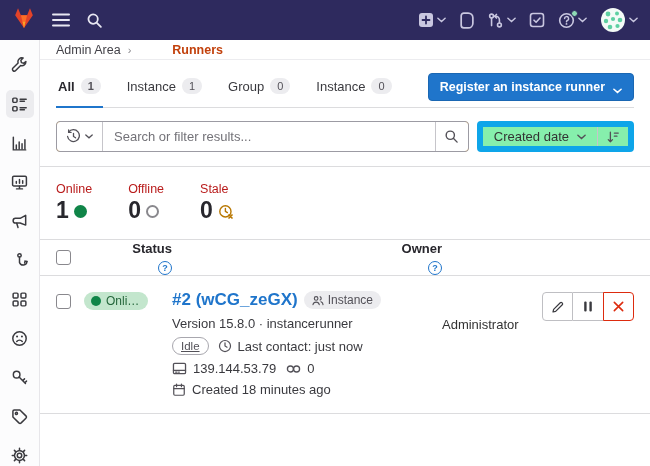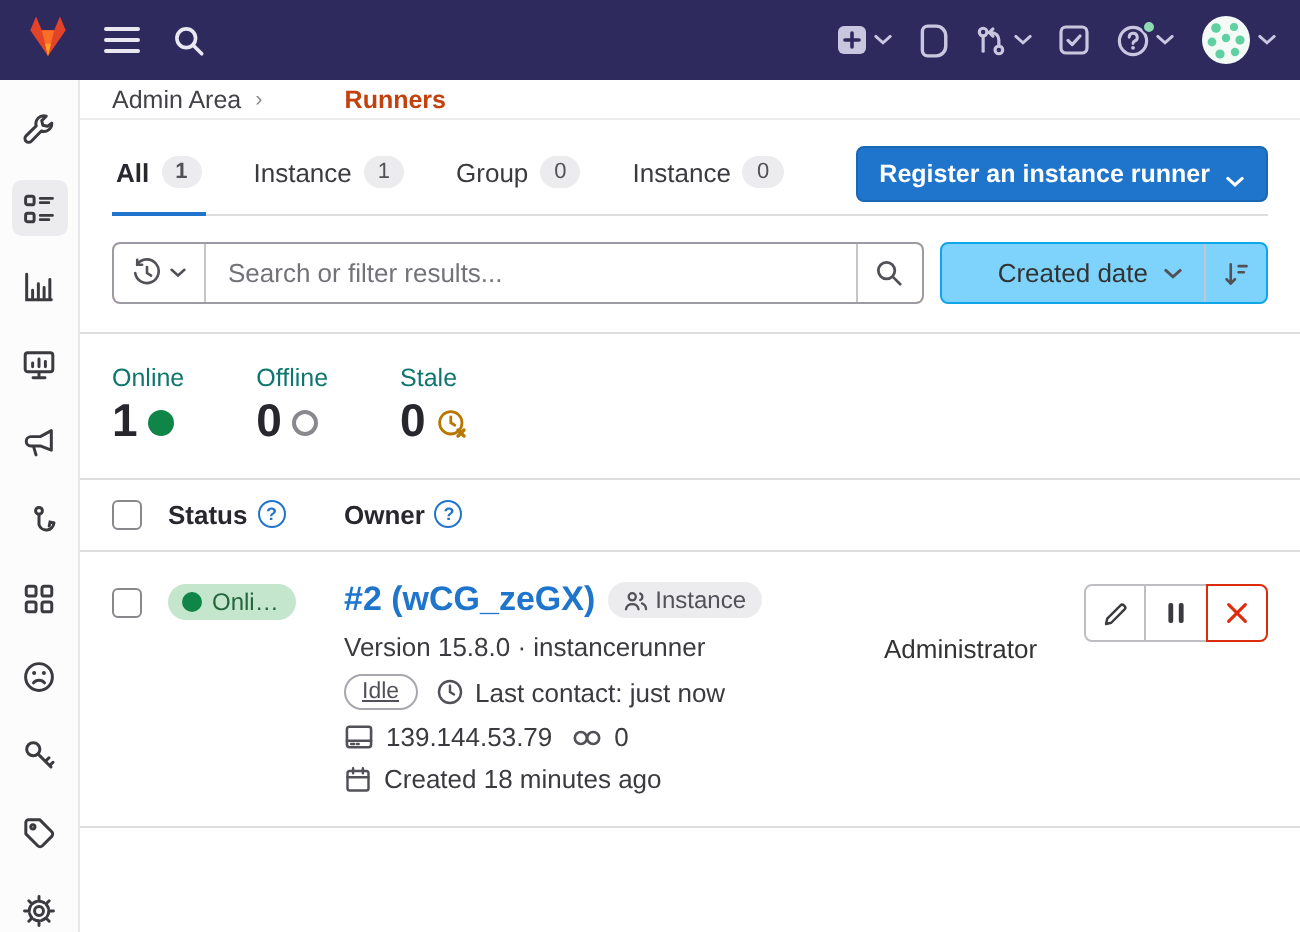--- a/index.html
+++ b/index.html
@@ -48,38 +48,38 @@
   .filter-row { margin:13px 16px 0; display:flex; gap:8px; height:31px; }
   .search-group { flex:1; display:flex; align-items:stretch; border:1px solid #9c9ba3;
     border-radius:4px; background:#a16207; overflow:hidden; }
   .history-btn { display:flex; align-items:center; gap:4px; padding:0 9px;
     border-right:1px solid #c6c5ca; background:#fff; cursor:pointer; }
   .search-input { flex:1; border:none; outline:none; padding:0 11px; font-size:13px;
     font-family:inherit; color:#333; }
   .search-input::placeholder { color:#737278; }
   .search-btn { width:33px; display:flex; align-items:center; justify-content:center;
     border-left:1px solid #c6c5ca; background:#fff; cursor:pointer; }
-  .sort-group { display:flex; border:1px solid #0ea5e9; border-radius:4px; overflow:hidden; background:#7dd3fc;padding-left:17px; }
+  .sort-group { display:flex; border:6px solid #0ea5e9; border-radius:4px; overflow:hidden; background:#86efac; }
   .sort-label-btn { display:flex; align-items:center; gap:8px; padding:0 11px; font-size:13px;
     color:#333; cursor:pointer; }
   .sort-dir-btn { width:31px; display:flex; align-items:center; justify-content:center;
     border-left:1px solid #c6c5ca; cursor:pointer; }
   
   .stats-section { margin-top:14px; border-top:1px solid #dcdcde; border-bottom:1px solid #dcdcde;
     padding:15px 16px 17px; display:flex; gap:36px; }
-  .stat-label { font-size:12.5px; color:#0f766e; margin-bottom:3px; }
+  .stat-label { font-size:12.5px; color:#b91c1c; margin-bottom:3px; }
   .stat-value-row { display:flex; align-items:center; gap:5px; }
   .stat-value { font-size:23px; font-weight:bold; color:#28272d; line-height:1; }
   .dot-online { width:13px; height:13px; border-radius:50%; background:#108548; margin-top:2px;}
   .dot-offline { width:13px; height:13px; border-radius:50%; border:2px solid #89888d; margin-top:2px;}
   
   .tbl-header, .tbl-row { display:grid; grid-template-columns:28px 88px 1fr 100px 92px;
     padding:0 16px; align-items:center; }
   .tbl-header { height:36px; border-bottom:1px solid #dcdcde; font-size:13px; font-weight:bold; }
-  .hdr-cell { display:flex; align-items:flex-start; gap:5px; }
+  .hdr-cell { display:flex; align-items:flex-end; gap:5px;flex-direction:column; }
   .help-q { width:14px; height:14px; border-radius:50%; border:1.4px solid #1f75cb; color:#1f75cb;
     font-size:9px; font-weight:bold; display:flex; align-items:center; justify-content:center; cursor:pointer;}
   .checkbox { width:15px; height:15px; border:1px solid #89888d; border-radius:3px; background:#fff; cursor:pointer;}
   .tbl-row { padding-top:14px; padding-bottom:16px; border-bottom:1px solid #dcdcde; align-items:start; }
   .status-badge { display:inline-flex; align-items:center; gap:5px; background:#c3e6cd;
     color:#24663b; border-radius:10px; padding:2px 9px 2px 7px; font-size:12px; margin-top:2px;}
   .status-badge .dot { width:10px; height:10px; border-radius:50%; background:#108548; }
   .runner-cell { display:flex; flex-direction:column; gap:6px; }
   .runner-line { display:flex; align-items:center; gap:6px; font-size:13px; color:#3a3a3f; }
   .runner-link { color:#1f75cb; font-weight:bold; font-size:17px; cursor:pointer; }

